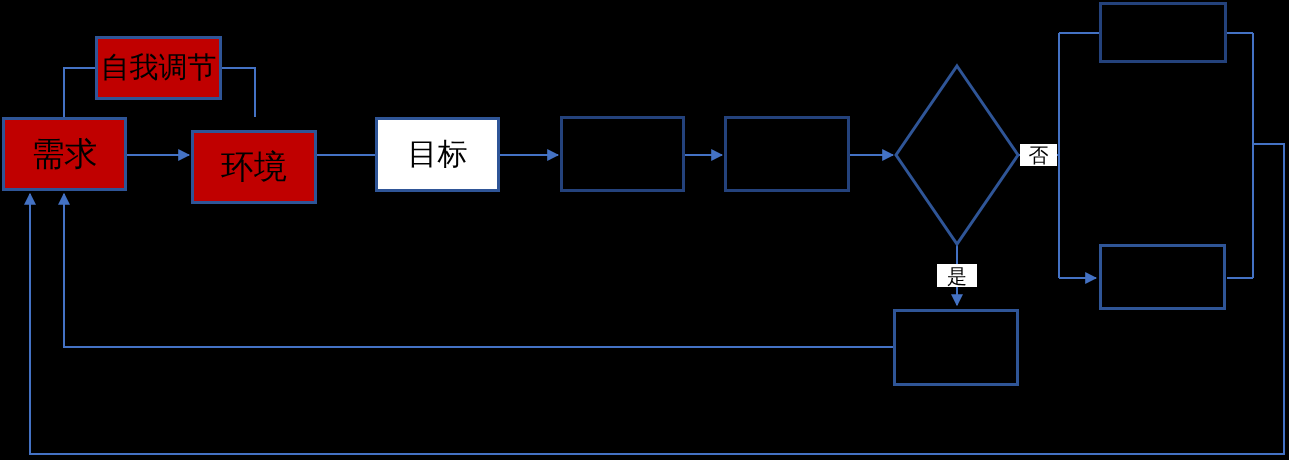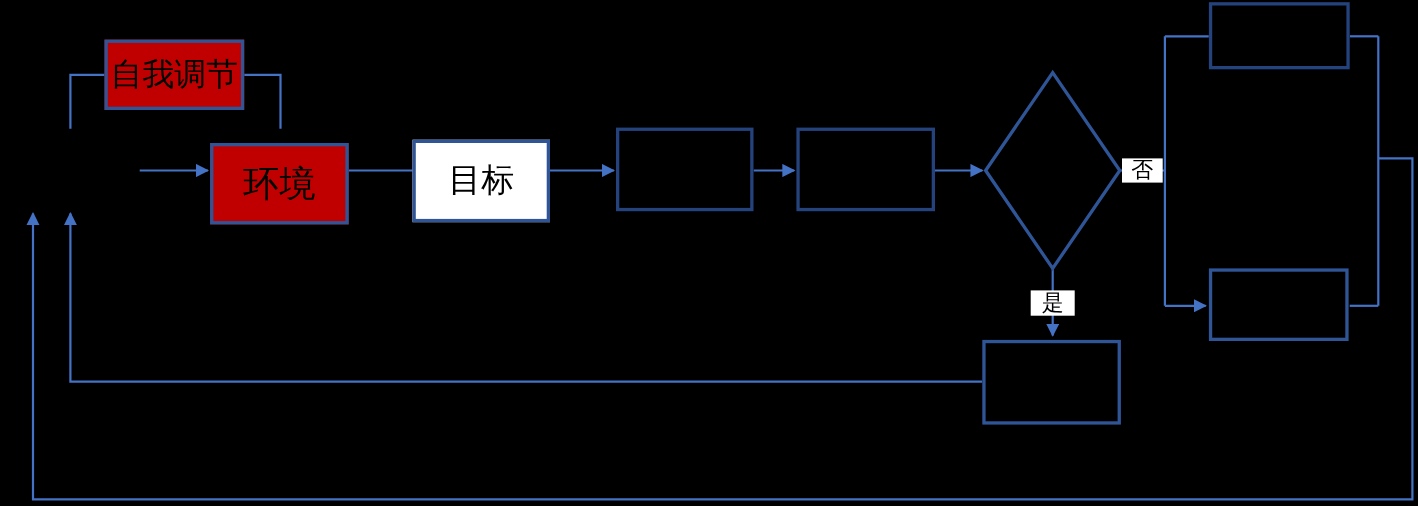--- a/index.html
+++ b/index.html
@@ -18,21 +18,21 @@
   .node {
     position: absolute;
     box-sizing: border-box;
     display: flex;
     align-items: center;
     justify-content: center;
     color: var(--text);
     text-align: center;
   }
   .node.red   { background: var(--red-fill);   border: 3px solid var(--shape-border); }
-  .node.white { background: var(--white-fill); border: 3px solid var(--shape-border); margin-top: 10px; }
+  .node.white { background: var(--white-fill); border: 3px solid var(--shape-border); }
   .node.black { background: var(--black-fill); border: 3px solid var(--dark-shape-border); }
   .node.black2{ background: var(--black-fill); border: 3px solid var(--shape-border); }
   .edge-label {
     position: absolute;
     background: var(--edge-label-bg);
     color: var(--text);
     display: flex;
     align-items: center;
     justify-content: center;
     font-size: 20px;
@@ -85,20 +85,23 @@
 
     <path class="edge" d="M893,347 H64 V194" marker-end="url(#arrow)"></path>
 
     <polygon class="diamond" points="957,66 1018,155 957,244 896,155"></polygon>
   </svg>
 
   <div class="node red" style="left:95px; top:36px; width:127px; height:64px; font-size:29px;">
     <span>自我调节</span>
   </div>
 
+  <div class="node red" style="left:2px; top:117px; width:125px; height:74px; font-size:33px;">
+    <span>需求</span>
+  </div>
 
   <div class="node red" style="left:191px; top:117px; width:126px; height:74px; font-size:33px;margin-top:13px;">
     <span>环境</span>
   </div>
 
   <div class="node white" style="left:375px; top:117px; width:125px; height:75px; font-size:30px;">
     <span>目标</span>
   </div>
 
   <div class="node black" style="left:560px; top:116px; width:125px; height:76px;"></div>

